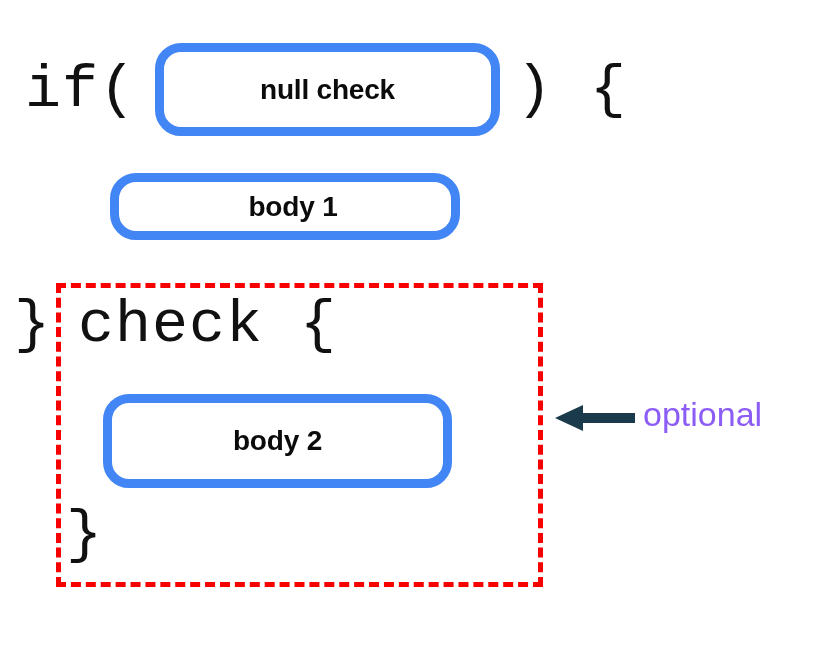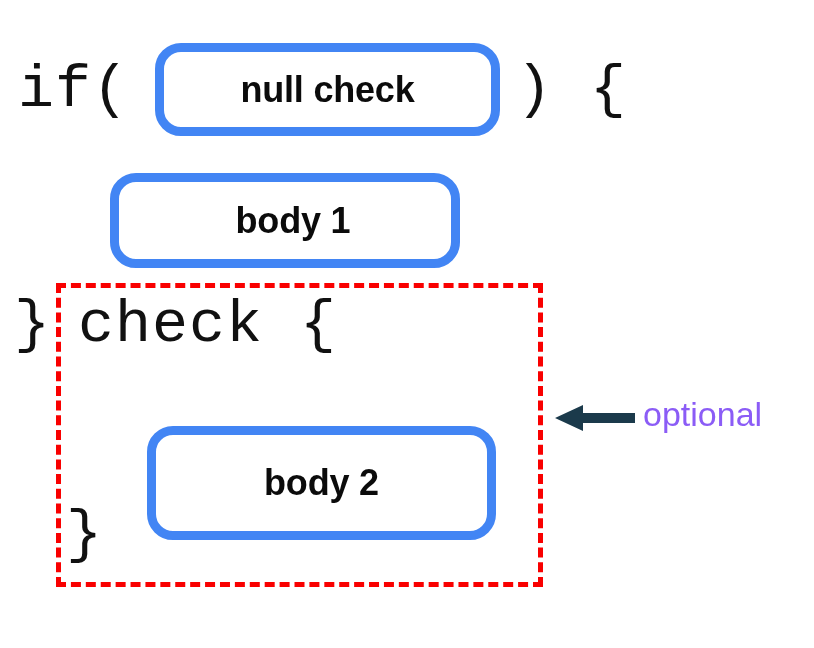--- a/index.html
+++ b/index.html
@@ -28,49 +28,49 @@
   .code {
     position: absolute;
     font-family: "Liberation Mono", "DejaVu Sans Mono", monospace;
     font-size: 60px;
     line-height: 1;
     color: #111111;
     white-space: pre;
     letter-spacing: 1px;
     font-weight: 400;
   }
-  #code-if        { left: 18px;  top: 60px; }
+  #code-if        { left: 25px;  top: 60px; }
   #code-paren-brace { left: 516px; top: 60px; }
   #code-close-if  { left: 14px;  top: 295px; }
   #code-else      { left: 78px;  top: 295px; }
   #code-close-else{ left: 66px;  top: 505px; }
 
   
   .blue-box {
     position: absolute;
     box-sizing: border-box;
     background: #ffffff;
     border: 9px solid #4285f4;
     border-radius: 26px;
     display: flex;
     align-items: center;
     justify-content: center;
   }
   .blue-box-label {
     font-family: "Liberation Sans", sans-serif;
     font-weight: bold;
-    font-size: 36px;
+    font-size: 28px;
     color: #0b0b0b;
     letter-spacing: -0.2px;
     white-space: nowrap;
     text-align: right;
   }
   #box-null-check { left: 155px; top: 43px;  width: 345px; height: 93px; }
-  #box-body-1     { left: 110px; top: 173px; width: 350px; height: 95px; padding-left: 16px; }
-  #box-body-2     { left: 103px; top: 426px; width: 349px; height: 114px; margin-left: 44px; }
+  #box-body-1     { left: 110px; top: 173px; width: 350px; height: 67px; padding-left: 16px; }
+  #box-body-2     { left: 103px; top: 394px; width: 349px; height: 94px; }
 
   
   #dashed-region {
     position: absolute;
     left: 56px;
     top: 283px;
     width: 487px;
     height: 304px;
     box-sizing: border-box;
     border: 5px dashed #f90000;

